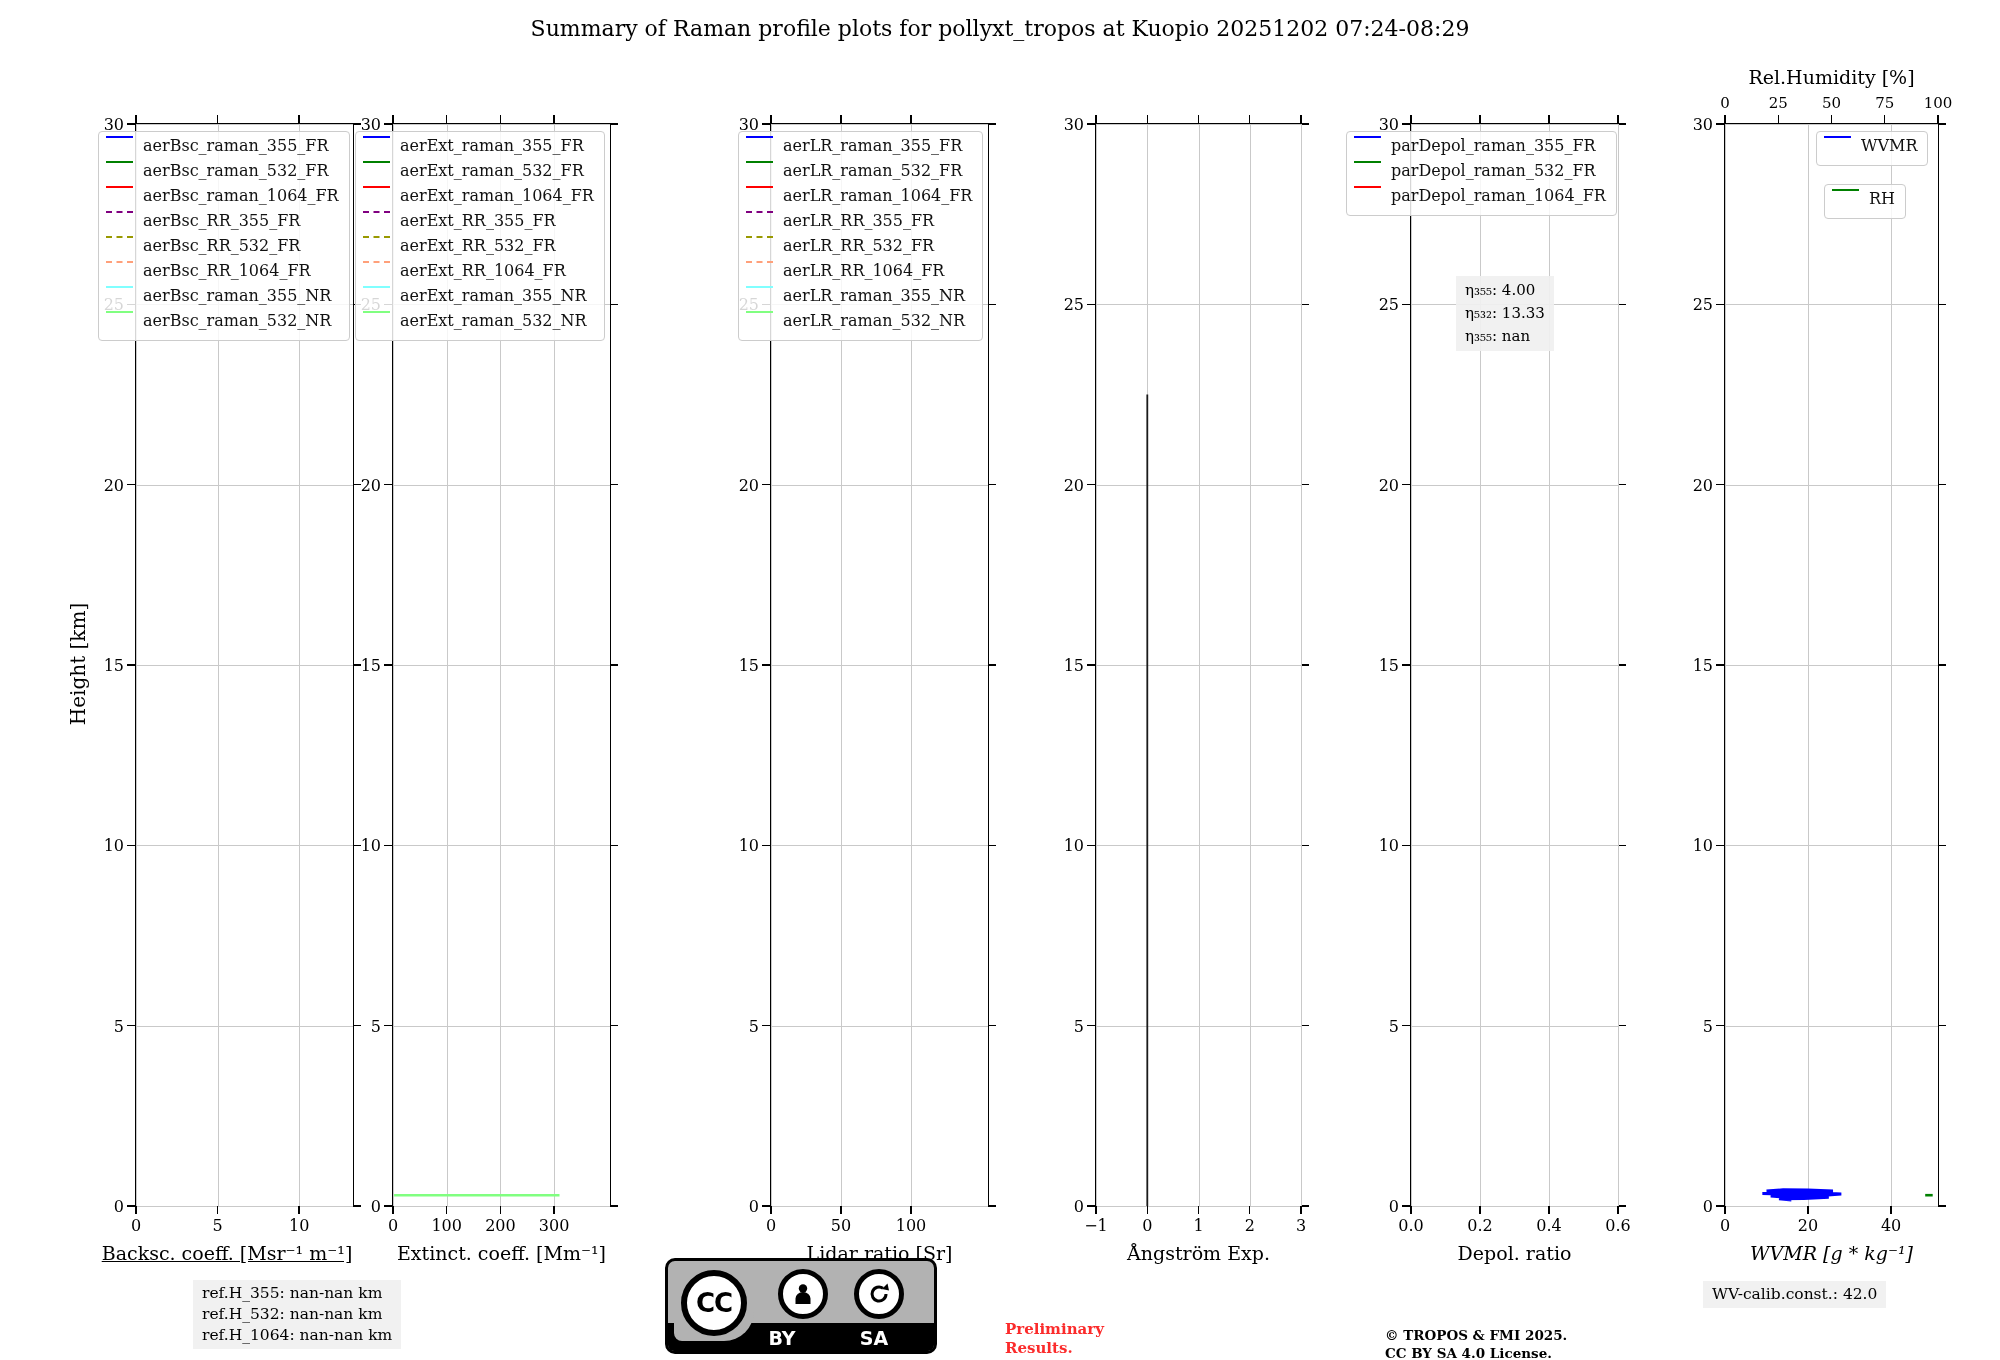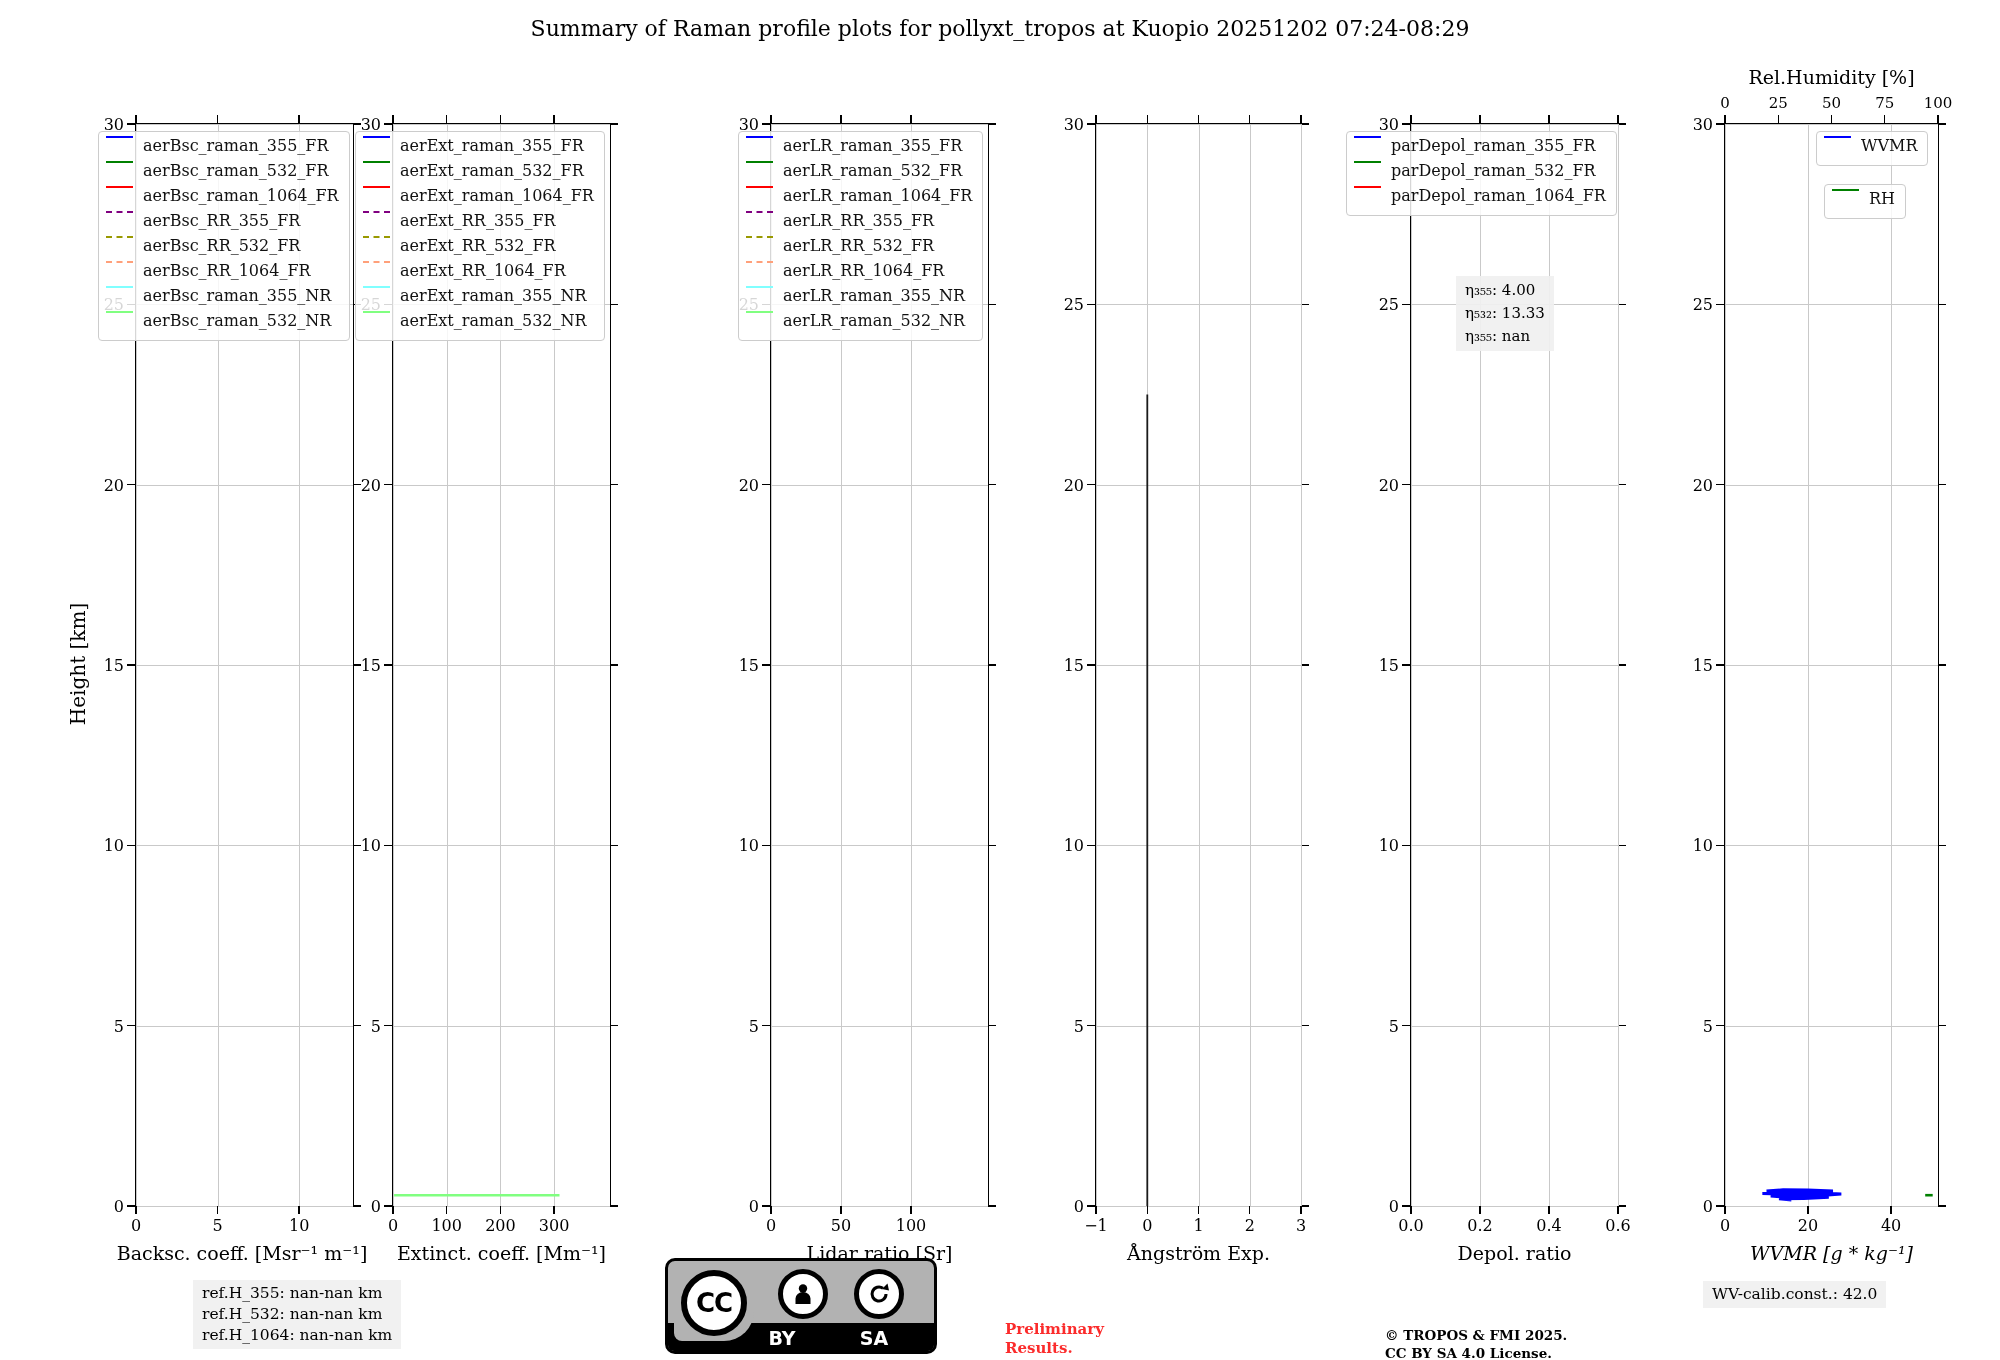--- a/index.html
+++ b/index.html
@@ -90,21 +90,21 @@
       <div class="tick" style="top: -9px; left: -0.7px; width: 1.4px; height: 8px;"></div>
       <div class="num xnum" style="left: 0px; top: 1092px;">0</div>
       <div class="gl-v" style="left: 81.5789px;"></div>
       <div class="tick" style="top: 1082px; left: 80.8789px; width: 1.4px; height: 8px;"></div>
       <div class="tick" style="top: -9px; left: 80.8789px; width: 1.4px; height: 8px;"></div>
       <div class="num xnum" style="left: 81.5789px; top: 1092px;">5</div>
       <div class="gl-v" style="left: 163.158px;"></div>
       <div class="tick" style="top: 1082px; left: 162.458px; width: 1.4px; height: 8px;"></div>
       <div class="tick" style="top: -9px; left: 162.458px; width: 1.4px; height: 8px;"></div>
       <div class="num xnum" style="left: 163.158px; top: 1092px;">10</div>
-      <div class="xlab" style="left: 106px; top: 1118px;">Backsc. coeff. [Msr⁻¹ m⁻¹]</div>
+      <div class="xlab" style="left: 91px; top: 1118px; text-decoration: underline;">Backsc. coeff. [Msr⁻¹ m⁻¹]</div>
       <div class="legend" style="left: -38px; top: 7px;">
         <div class="leg-row">
           <div class="swatch" style="border-top: 2.6px solid rgb(0, 0, 255);"></div>
           <div class="leg-label">aerBsc_raman_355_FR</div>
         </div>
         <div class="leg-row">
           <div class="swatch" style="border-top: 2.6px solid rgb(0, 128, 0);"></div>
           <div class="leg-label">aerBsc_raman_532_FR</div>
         </div>
         <div class="leg-row">

